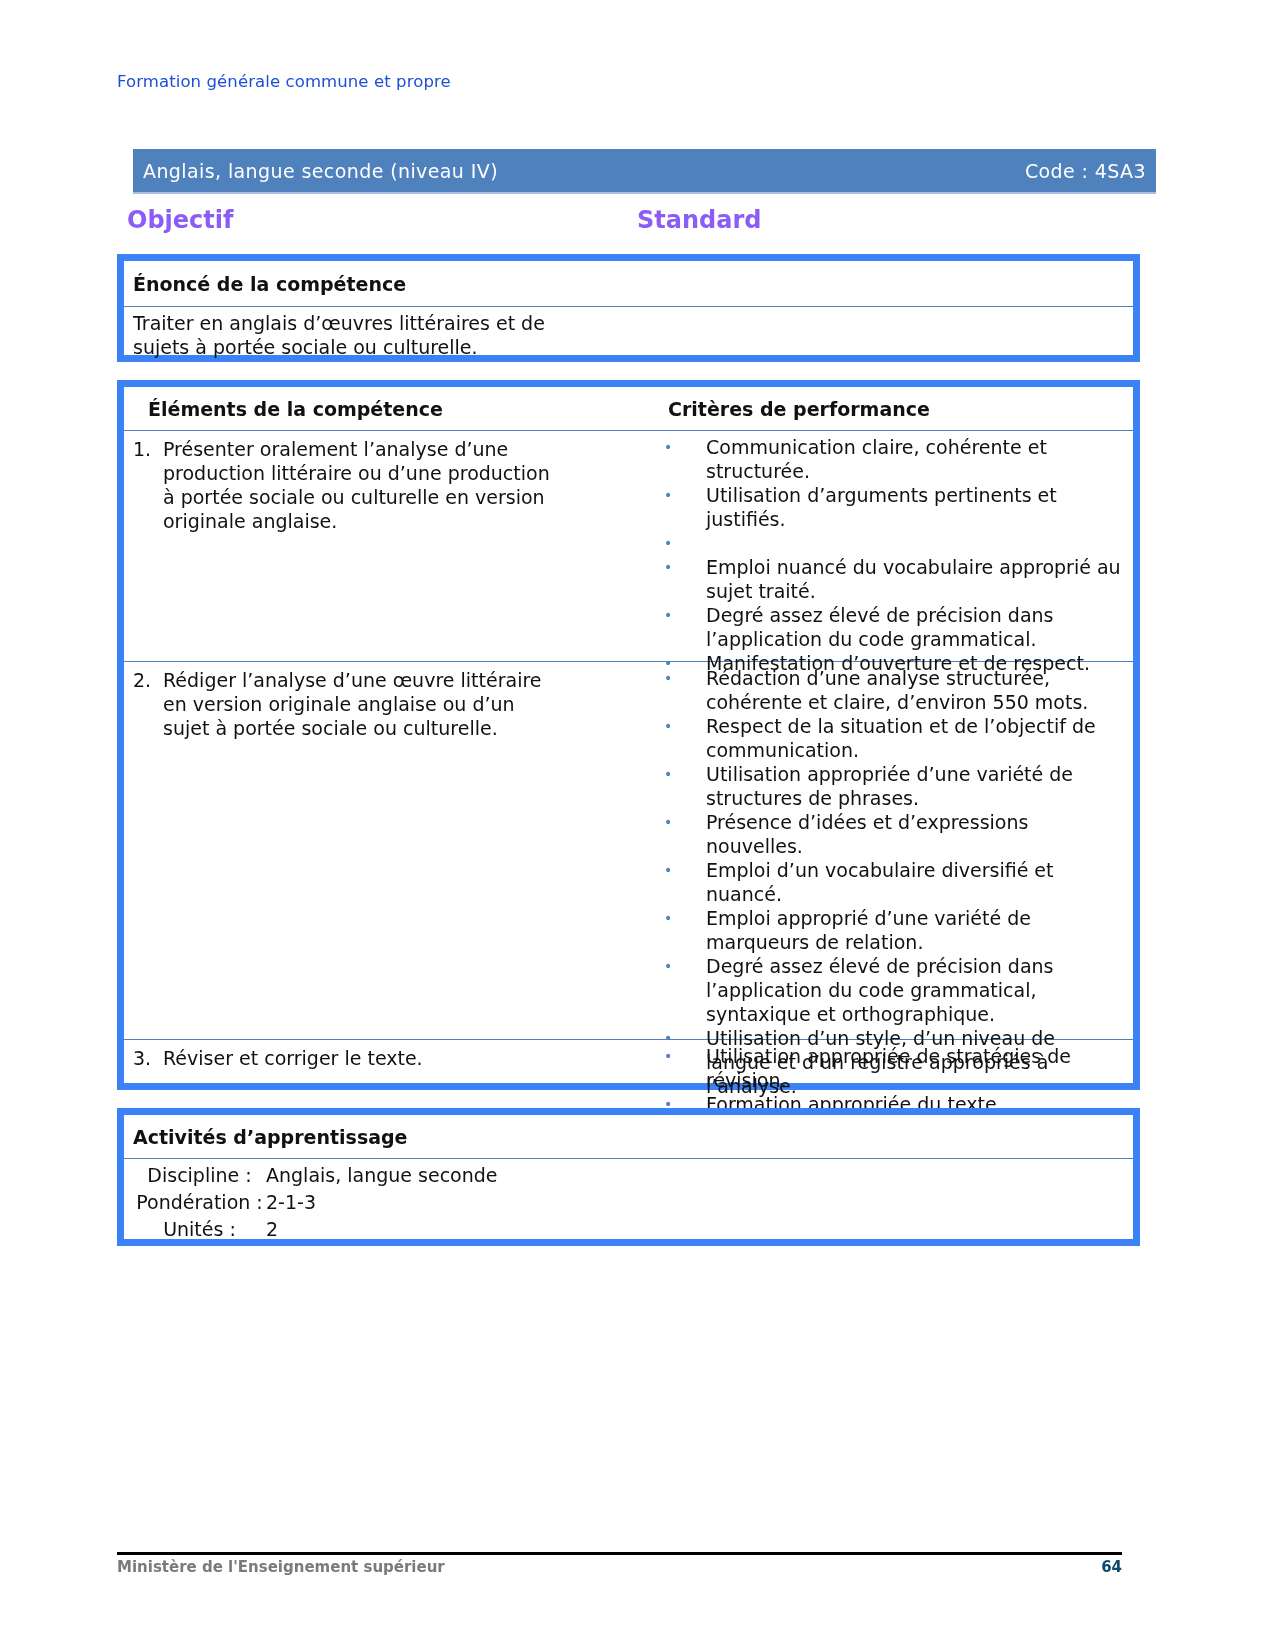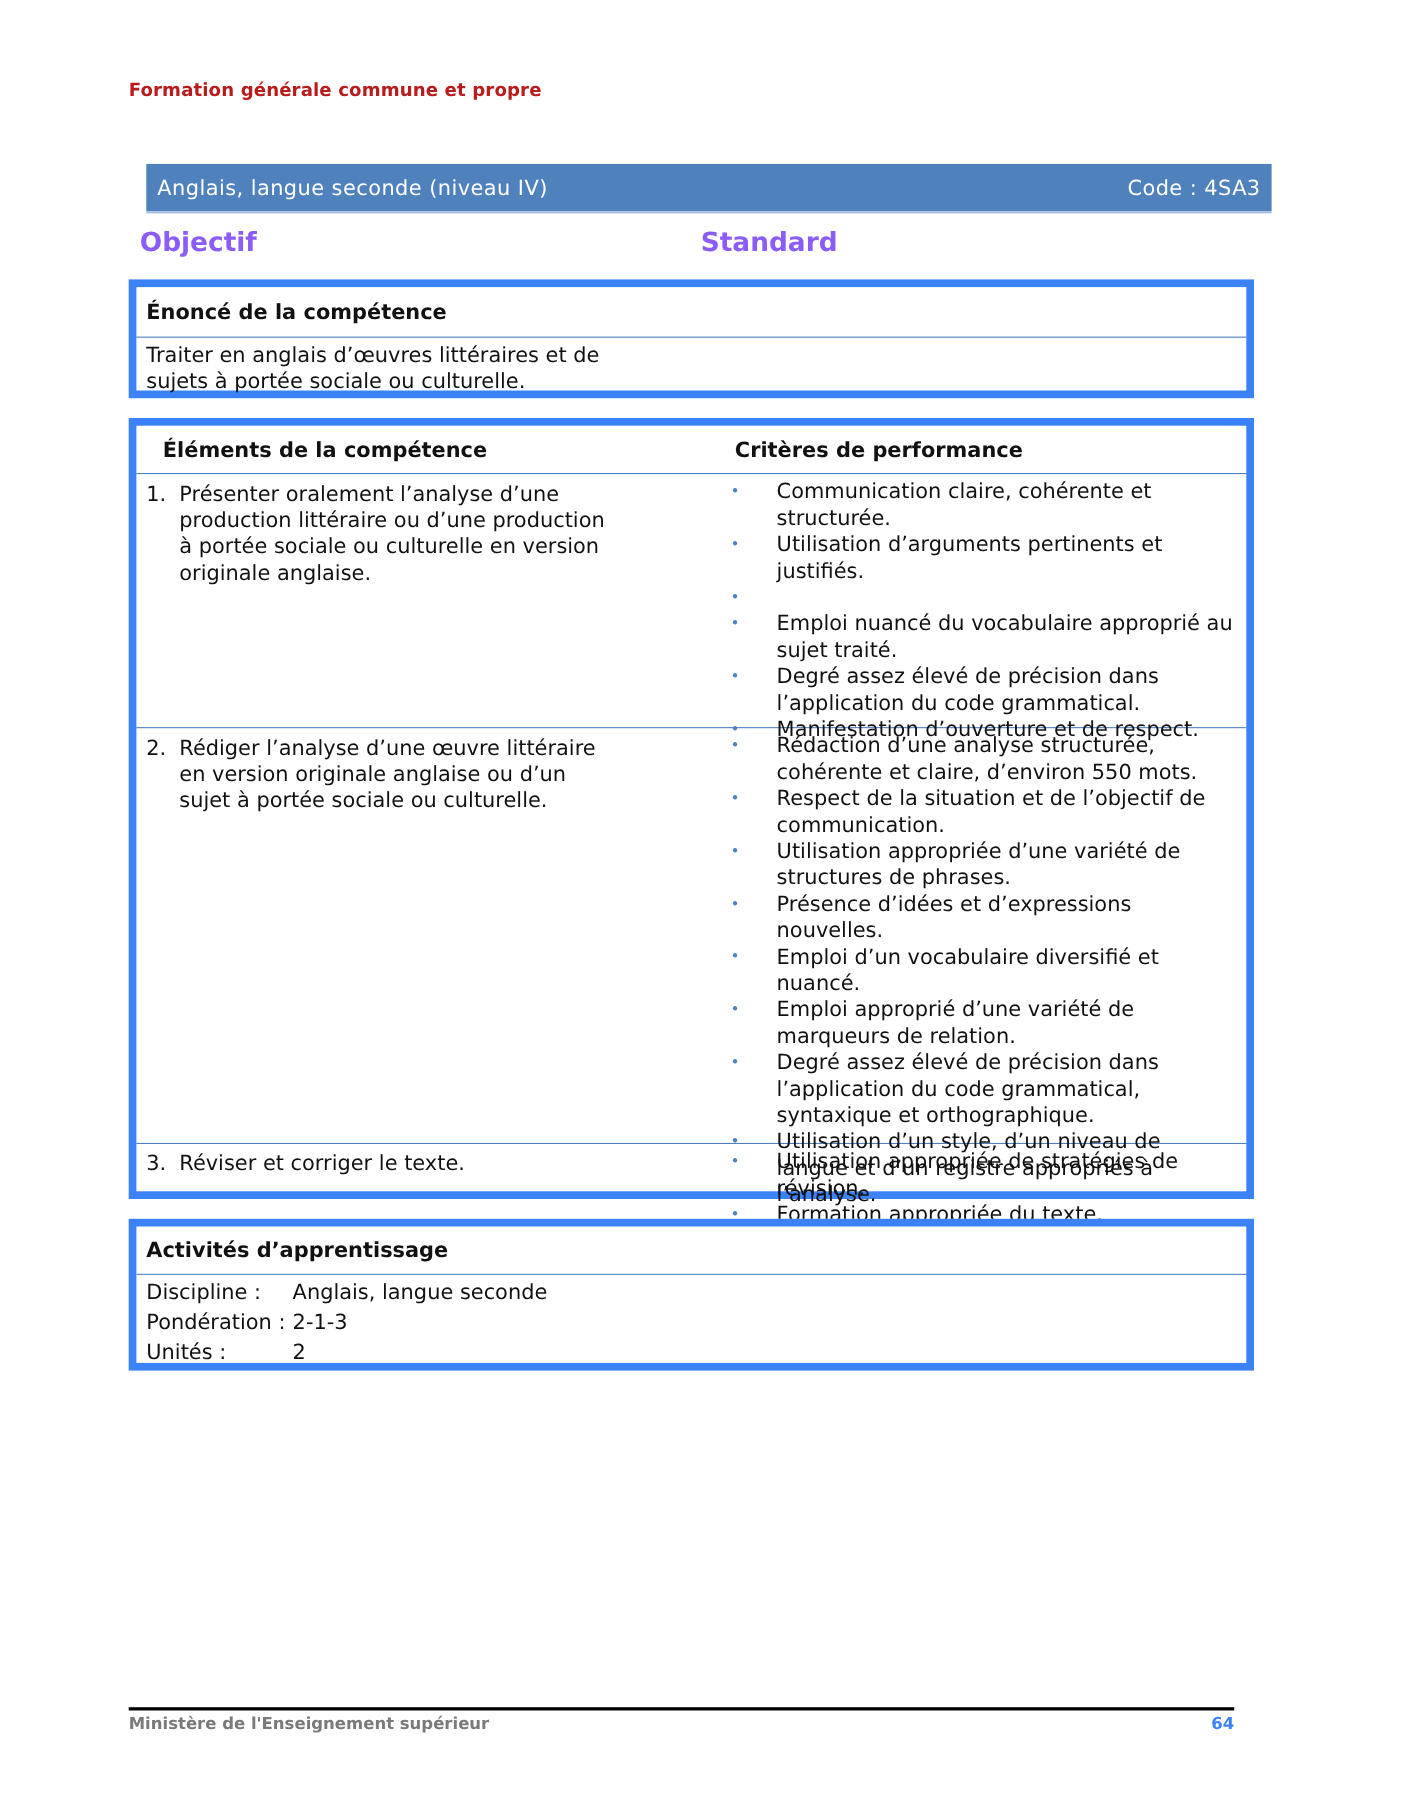--- a/index.html
+++ b/index.html
@@ -1,18 +1,18 @@
 <!DOCTYPE html>
 <html><head>
 <meta charset="utf-8">
 <style>
   html, body { margin:0; padding:0; background:#ffffff; }
   body { width:1275px; height:1650px; position:relative; overflow:hidden;
          font-family:"DejaVu Sans", "Liberation Sans", sans-serif; color:#111; }
-  .running-head { position:absolute; left:117px; top:72px; font-size:16.5px; color:#b91c1c; letter-spacing:0.1px;font-weight:bold; }
+  .running-head { position:absolute; left:117px; top:72px; font-size:16.5px; color:#1d4ed8; letter-spacing:0.1px; }
   .title-bar { position:absolute; left:117px; top:149px; width:1023px; height:43px; background:#4f81bd;
                color:#ffffff; font-size:19px; box-sizing:border-box; padding:0 10px;
                display:flex; align-items:center; justify-content:space-between; letter-spacing:0.4px;margin-left:16px; }
   .title-bar::after { content:""; position:absolute; left:0; right:0; bottom:-2px; height:2px; background:#a6bfe0; }
   .col-head { position:absolute; top:206px; font-size:24px; font-weight:bold; color:#8b5cf6; }
   .col-head.left { left:127px; }
   .col-head.right { left:637px; }
 
   .box { position:absolute; left:117px; width:1023px; border:7px solid #3b82f6; box-sizing:border-box; background:#fff; }
   .box .hdr { font-weight:bold; font-size:19px; padding:0 0 0 9px; box-sizing:border-box; display:flex; align-items:center; border-bottom:1.5px solid #4f81bd; }
@@ -36,29 +36,29 @@
   .num .n { width:30px; flex:none; }
   .num .t { width:390px; }
   ul.crit { list-style:none; margin:0; padding:0; }
   ul.crit li { display:flex; }
   ul.crit li .b { width:42px; flex:none; padding-left:20px; color:#4f81bd; box-sizing:content-box; font-size:14px; line-height:24px; }
   ul.crit li .ct { flex:1; }
   #row1 { height:231px; }
   #row2 { height:378px; }
   #row3 { height:54px; }
 
-  #box-activites { top:1108px; height:138px; }
+  #box-activites { top:1108px; height:138px;text-align:center; }
   #box-activites .hdr { height:44px; }
   #box-activites .body { padding:3px 9px; }
   .kv { display:flex; font-size:19px; line-height:27px; }
   .kv .k { width:133px; }
 
   .footer-rule { position:absolute; left:117px; top:1552px; width:1005px; height:3px; background:#000; }
   .footer-left { position:absolute; left:117px; top:1558px; font-size:15px; font-weight:bold; color:#7a7a7a; }
-  .footer-right { position:absolute; left:1100px; top:1558px; font-size:15px; font-weight:bold; color:#3b82f6; width:22px; text-align:right; }
+  .footer-right { position:absolute; left:1100px; top:1558px; font-size:15px; font-weight:bold; color:#0c4a6e; width:22px; text-align:right; }
 </style>
 </head>
 <body>
 
 <div class="running-head">Formation générale commune et propre</div>
 
 <div class="title-bar">
   <span>Anglais, langue seconde (niveau IV)</span>
   <span>Code : 4SA3</span>
 </div>

